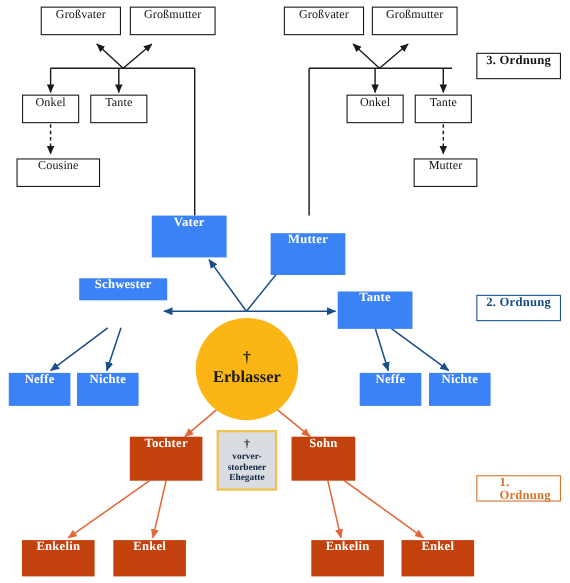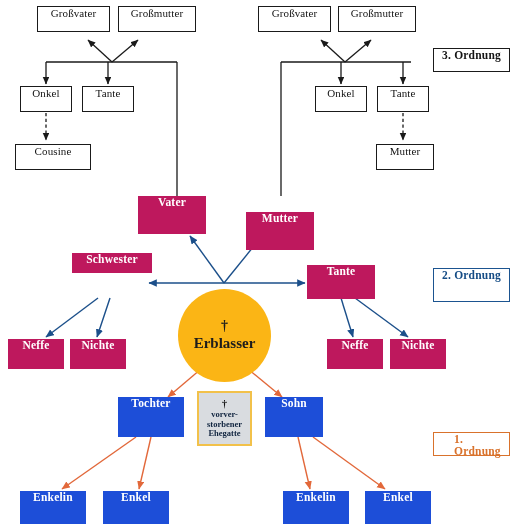--- a/index.html
+++ b/index.html
@@ -34,30 +34,30 @@
   .plain {
     background: #ffffff;
     border: 1px solid #1a1a1a;
     color: #141414;
     font-size: 11px;
     font-weight: 400;
     letter-spacing: .1px;
   }
   
   .blue {
-    background: #be185d;
+    background: #3b82f6;
     border: none;
     color: #ffffff;
     font-size: 11.5px;
     font-weight: bold;
     letter-spacing: .2px;
   }
   
   .orange {
-    background: #1d4ed8;
+    background: #c2410c;
     border: none;
     color: #ffffff;
     font-size: 11.5px;
     font-weight: bold;
     letter-spacing: .2px;
   }
   
   .circle {
     border-radius: 50%;
     background: #fbb515;
@@ -265,20 +265,20 @@
   <div class="node orange" style="left:283px; top:491px; width:66px; height:33px;">
     <span>Enkelin</span>
   </div>
   <div class="node orange" style="left:365px; top:491px; width:66px; height:33px;">
     <span>Enkel</span>
   </div>
 
   <div class="legend legend-3" style="left:433px; top:48px; width:77px; height:24px;">
     <span>3. Ordnung</span>
   </div>
-  <div class="legend legend-2" style="left:433px; top:268px; width:77px; height:34px;">
+  <div class="legend legend-2" style="left:433px; top:268px; width:77px; height:24px;">
     <span>2. Ordnung</span>
   </div>
   <div class="legend legend-1" style="left:433px; top:432px; width:77px; height:24px;">
     <span>1. Ordnung</span>
   </div>
 
 </div>
 
 </body></html>

